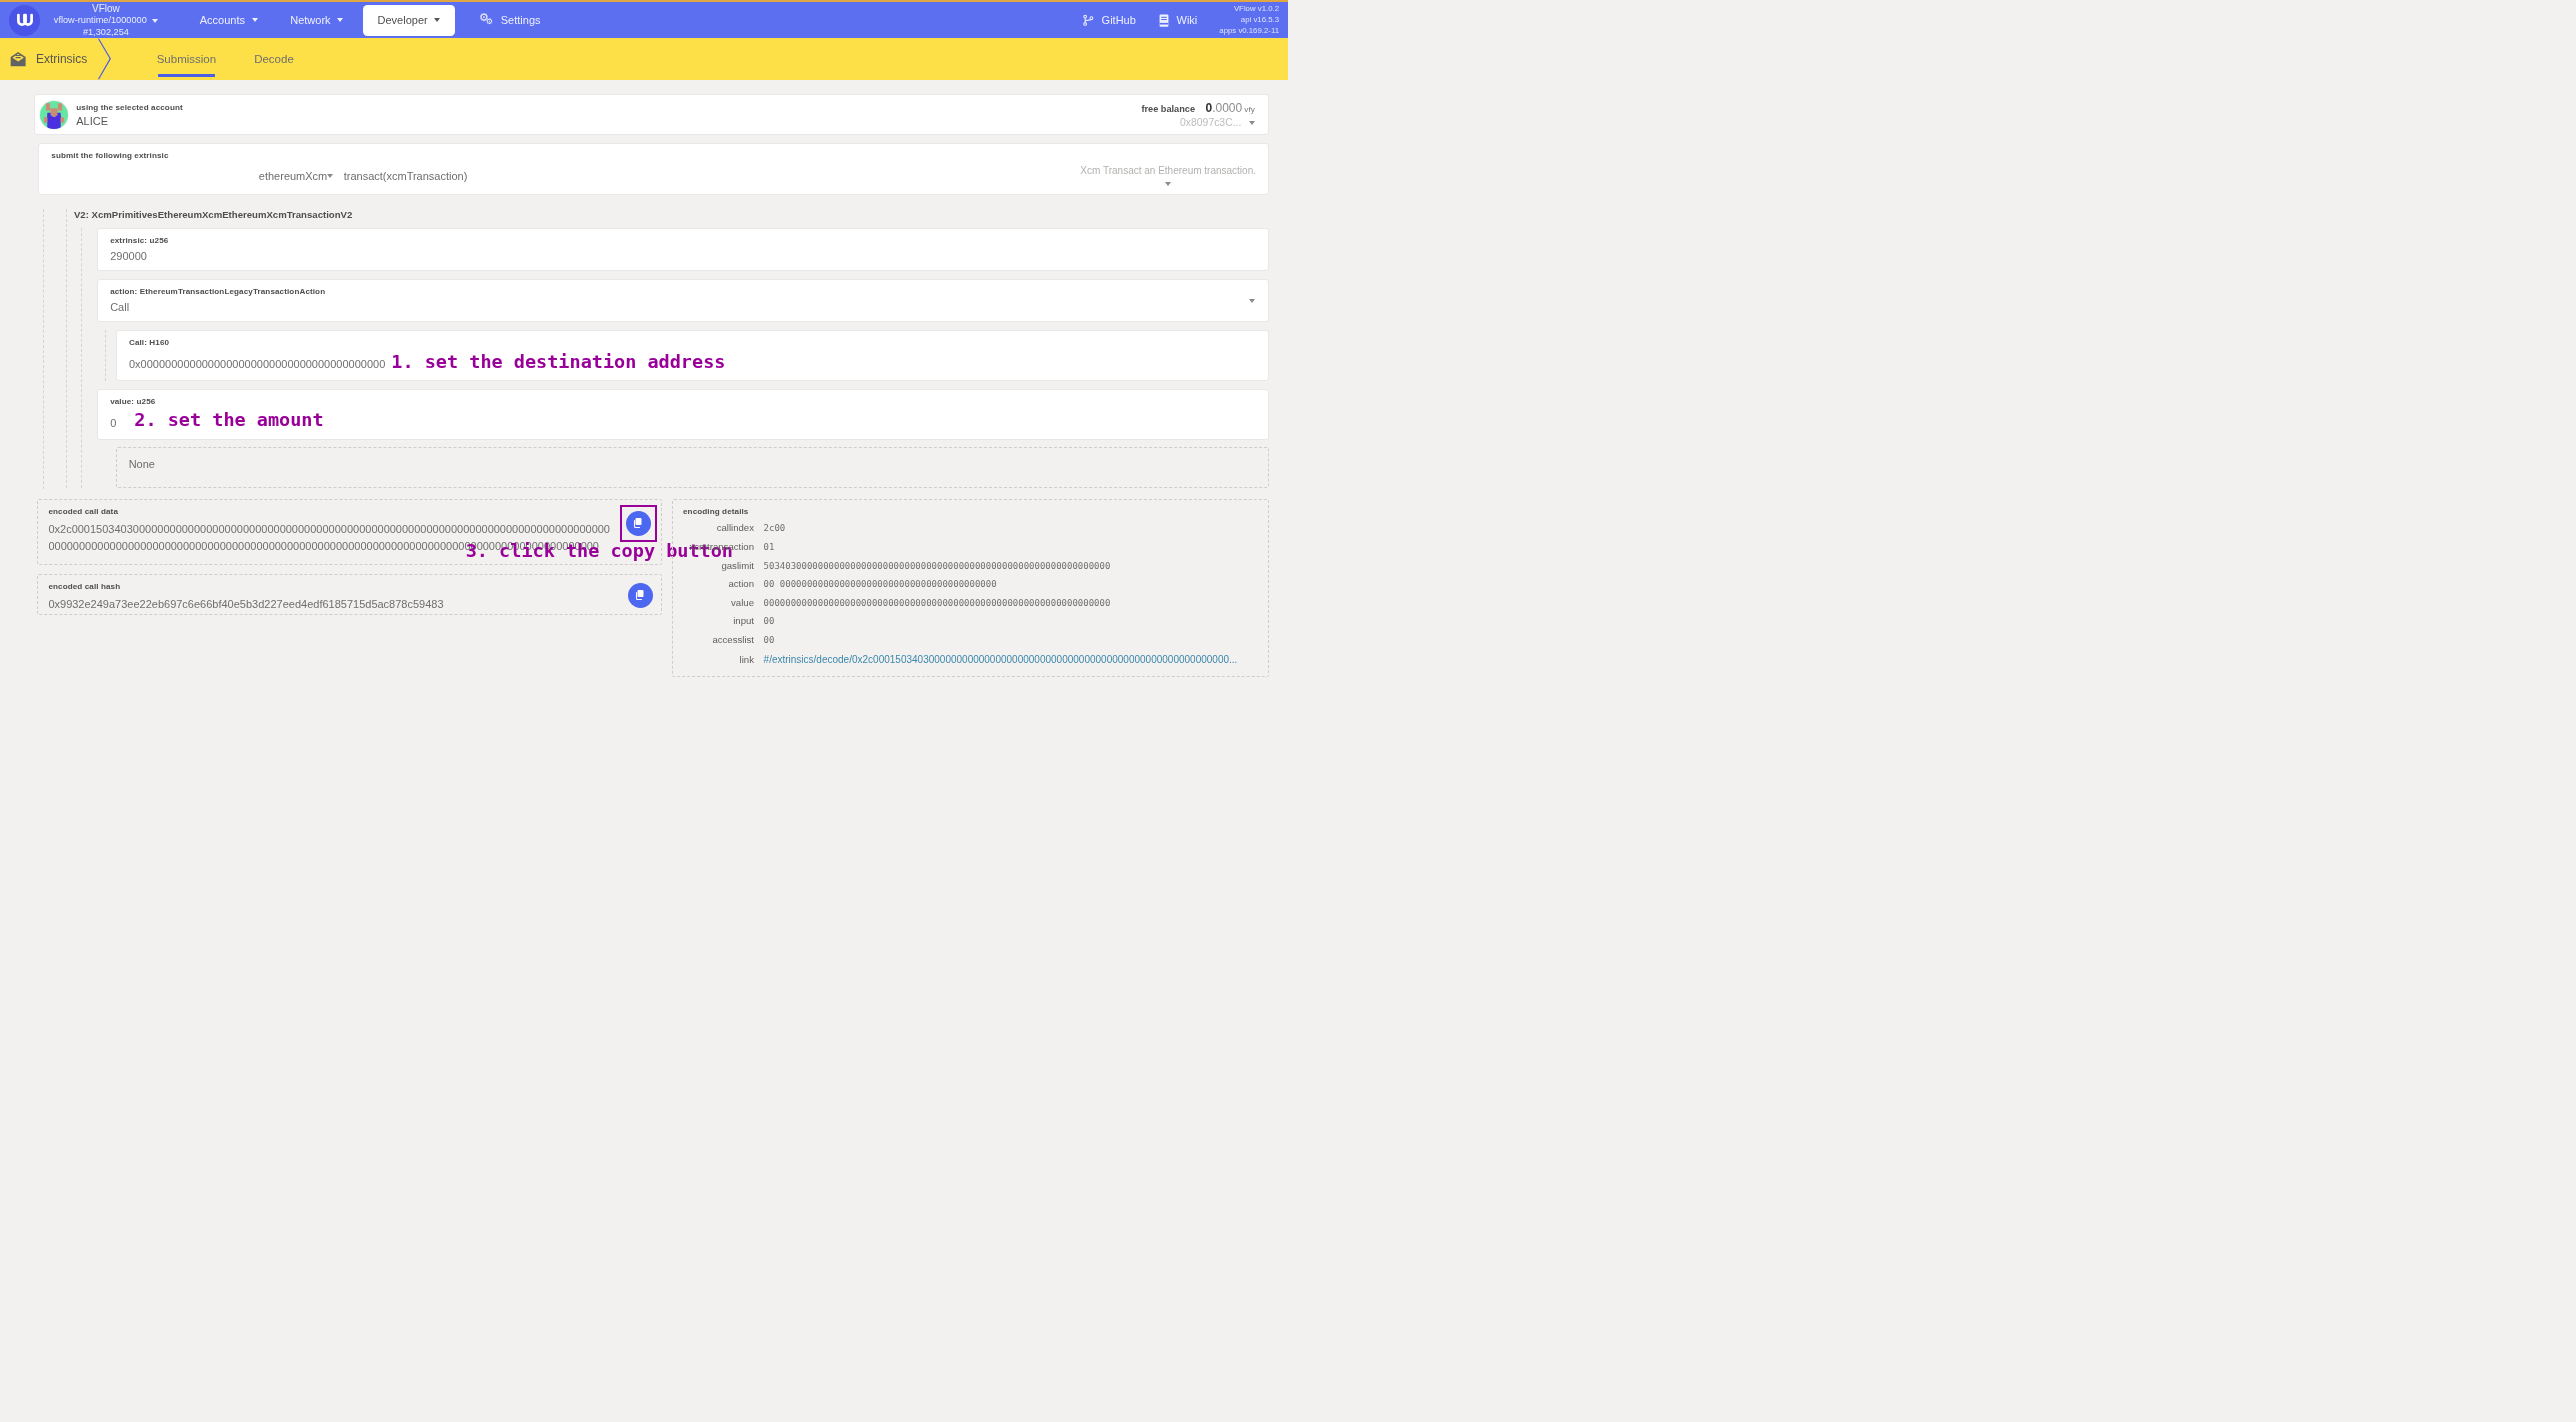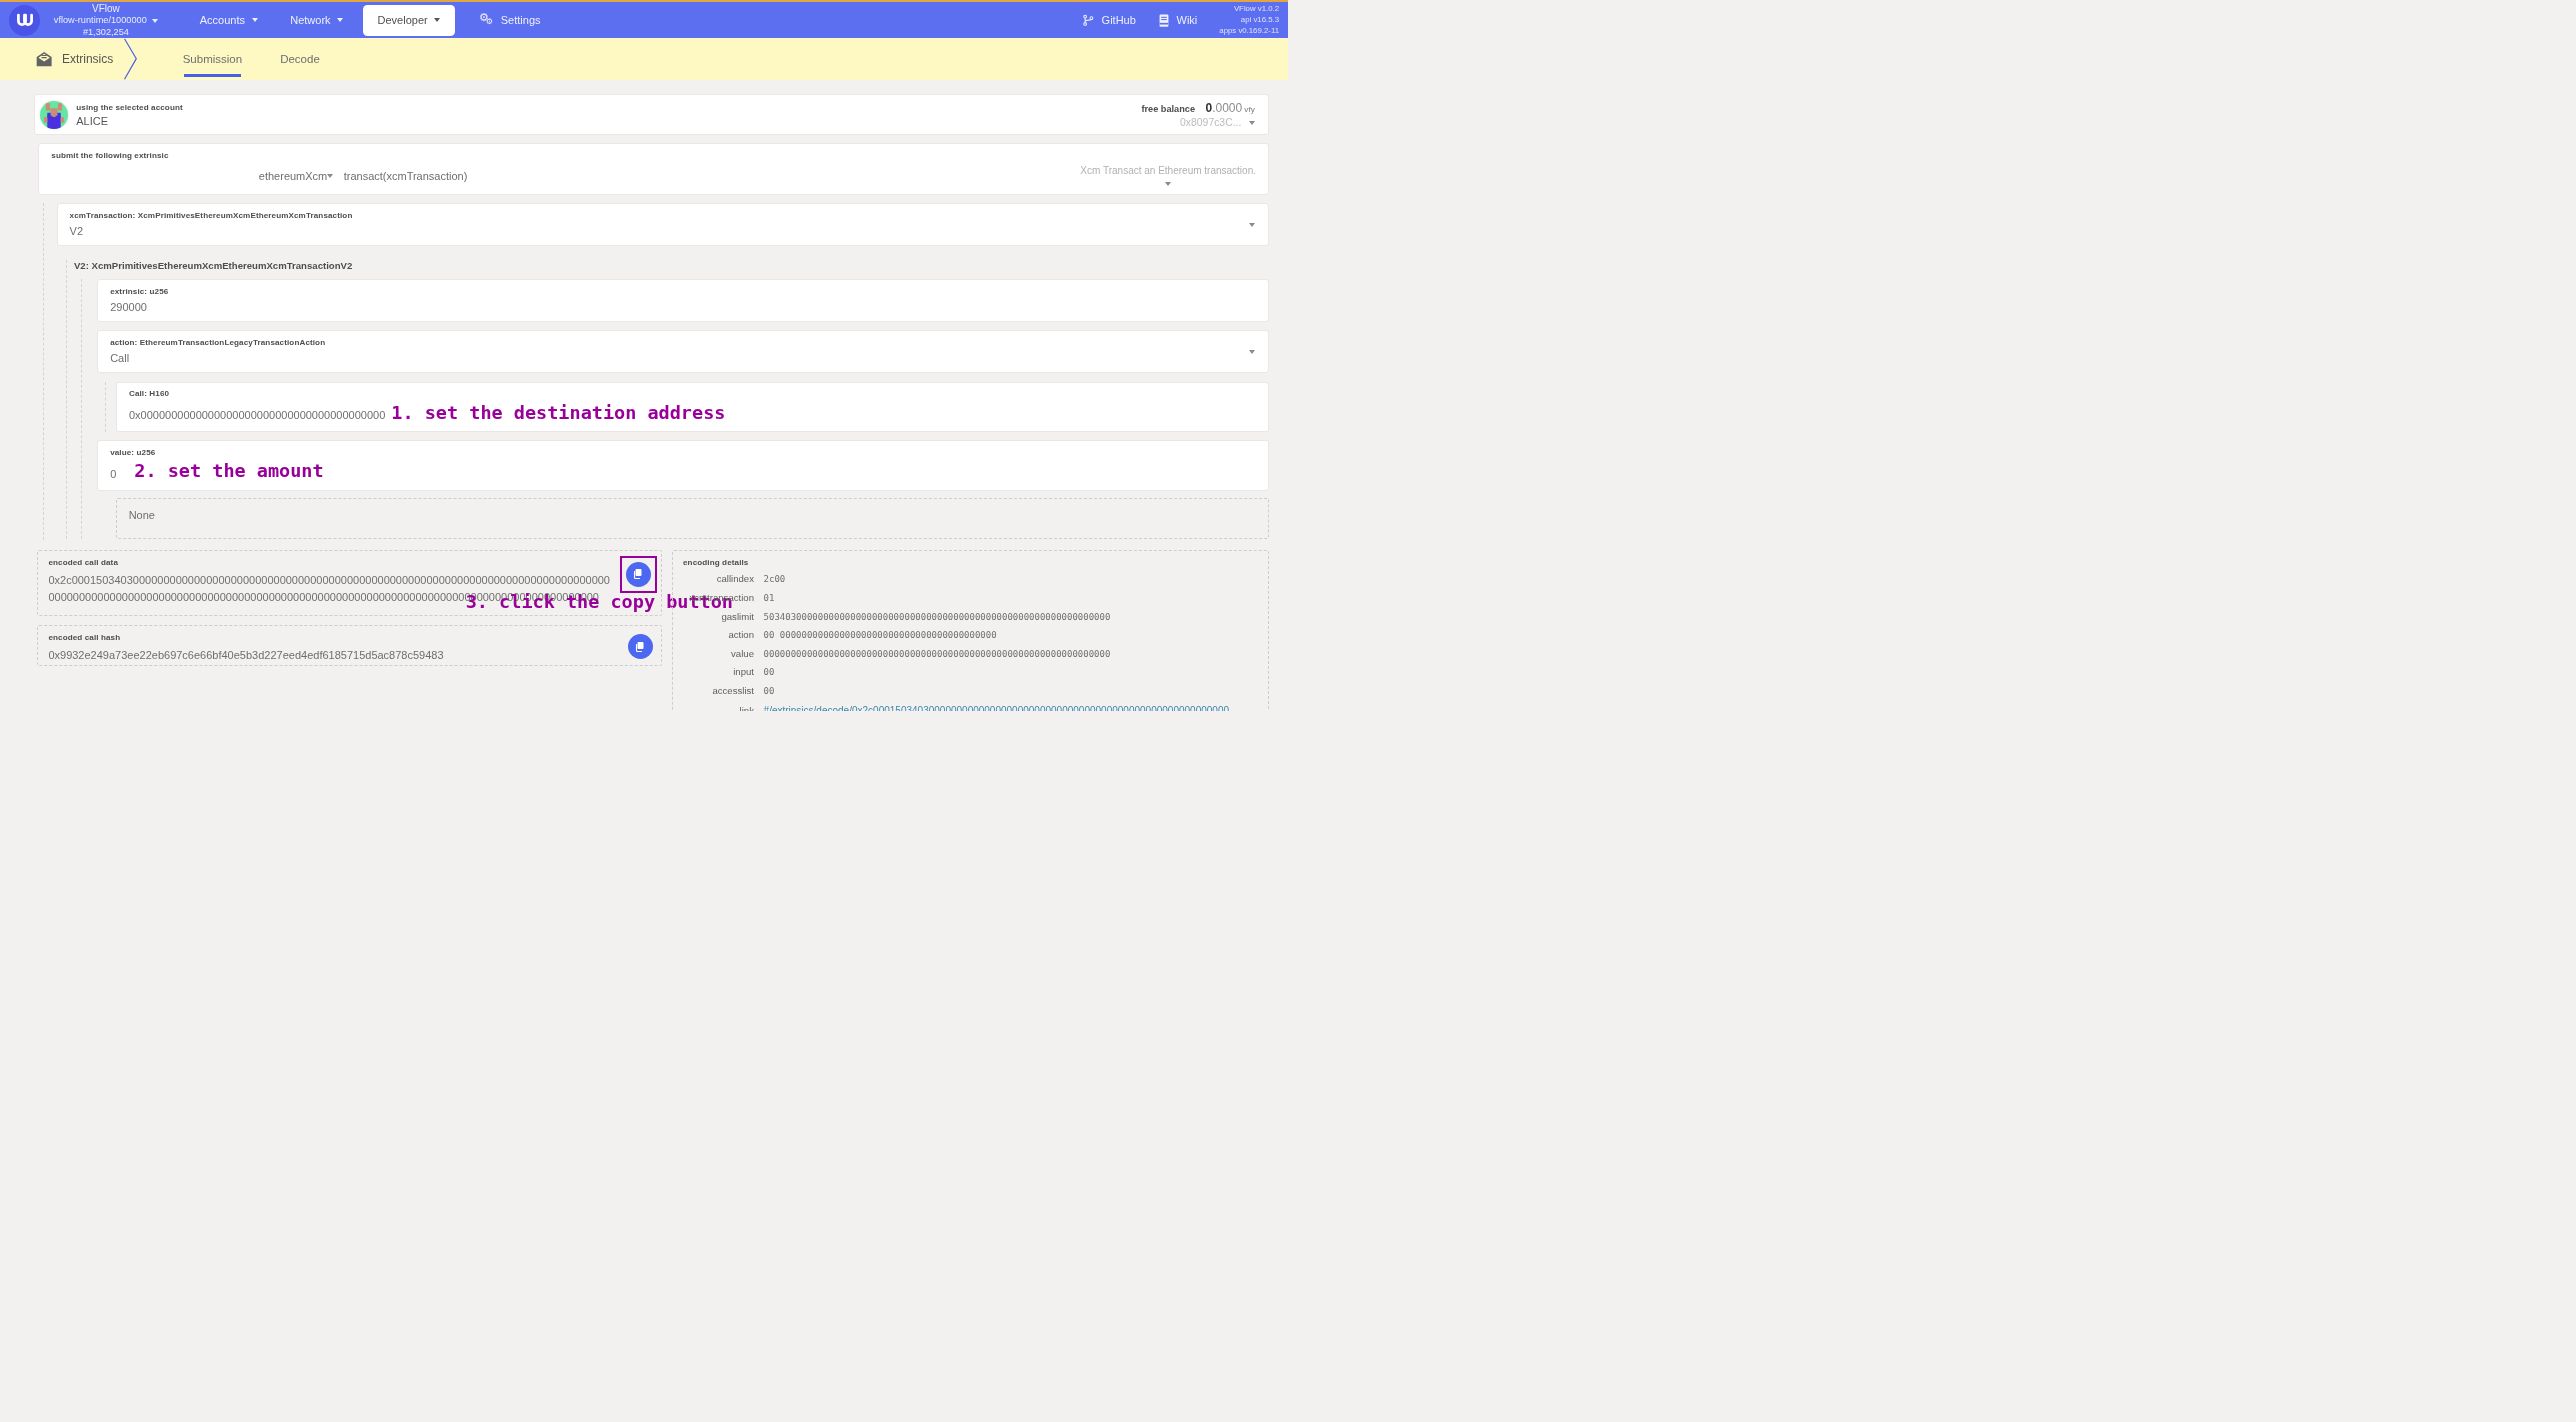--- a/index.html
+++ b/index.html
@@ -18,21 +18,21 @@
   .nav-item{display:flex;align-items:center;gap:6.7px;color:#eef1ff;font-size:11px;padding:0 13.3px;height:100%;cursor:pointer;}
   .nav-item.pill{background:#fff;color:#4e4e4e;border-radius:4.4px;height:31px;padding:0 15px;}
   .gearwrap{position:relative;width:15px;height:13.3px;}
   .gear1{position:absolute;left:0;top:-3px;font-size:11px;}
   .gear2{position:absolute;left:6.7px;top:2.2px;font-size:8.1px;}
   .hright{margin-left:auto;display:flex;align-items:center;gap:22px;}
   .hlink{display:flex;align-items:center;gap:6.7px;color:#eef1ff;font-size:11px;cursor:pointer;}
   .versions{text-align:right;font-size:7.8px;line-height:1.4;color:#dde3ff;}
 
   
-  .tabbar{height:42px;background:#fef9c3;display:flex;align-items:center;padding-left:36px;position:relative;}
+  .tabbar{height:42px;background:#fde047;display:flex;align-items:center;padding-left:10px;position:relative;}
   .section-label{display:flex;align-items:center;gap:9.6px;color:#555;font-size:12px;width:83px;}
   .divider{height:42px;margin-left:4.4px;}
   .tabs{display:flex;height:100%;margin-left:24px;}
   .tab{display:flex;align-items:center;padding:0 19px;font-size:11.5px;color:#6e6e6e;position:relative;cursor:pointer;}
   .tab.active::after{content:"";position:absolute;left:20px;right:20px;bottom:3.7px;height:2.6px;background:#4a5fe6;}
 
   
   .content{padding:14px 19px 0 22px;}
   .card{background:#fff;border:0.7px solid #e9e7e5;border-radius:3px;box-sizing:border-box;}
   .flabel{font-size:8.1px;font-weight:bold;color:#4e4e4e;letter-spacing:0.1px;}
@@ -229,25 +229,20 @@
           <span class="call-desc">
             <span>Xcm Transact an Ethereum transaction.</span>
             <span class="dd-caret"></span>
           </span>
         </div>
       </div>
     </div>
 
     <div class="params-outer">
 
-      <div class="card pcard">
-        <div class="flabel">xcmTransaction: XcmPrimitivesEthereumXcmEthereumXcmTransaction</div>
-        <div class="fvalue">V2</div>
-        <span class="dd-caret right-caret"></span>
-      </div>
 
       <div class="lvl2">
         <div class="typelabel">V2: XcmPrimitivesEthereumXcmEthereumXcmTransactionV2</div>
 
         <div class="lvl3">
           <div class="card pcard">
             <div class="flabel">extrinsic: u256</div>
             <div class="fvalue">290000</div>
           </div>
 

